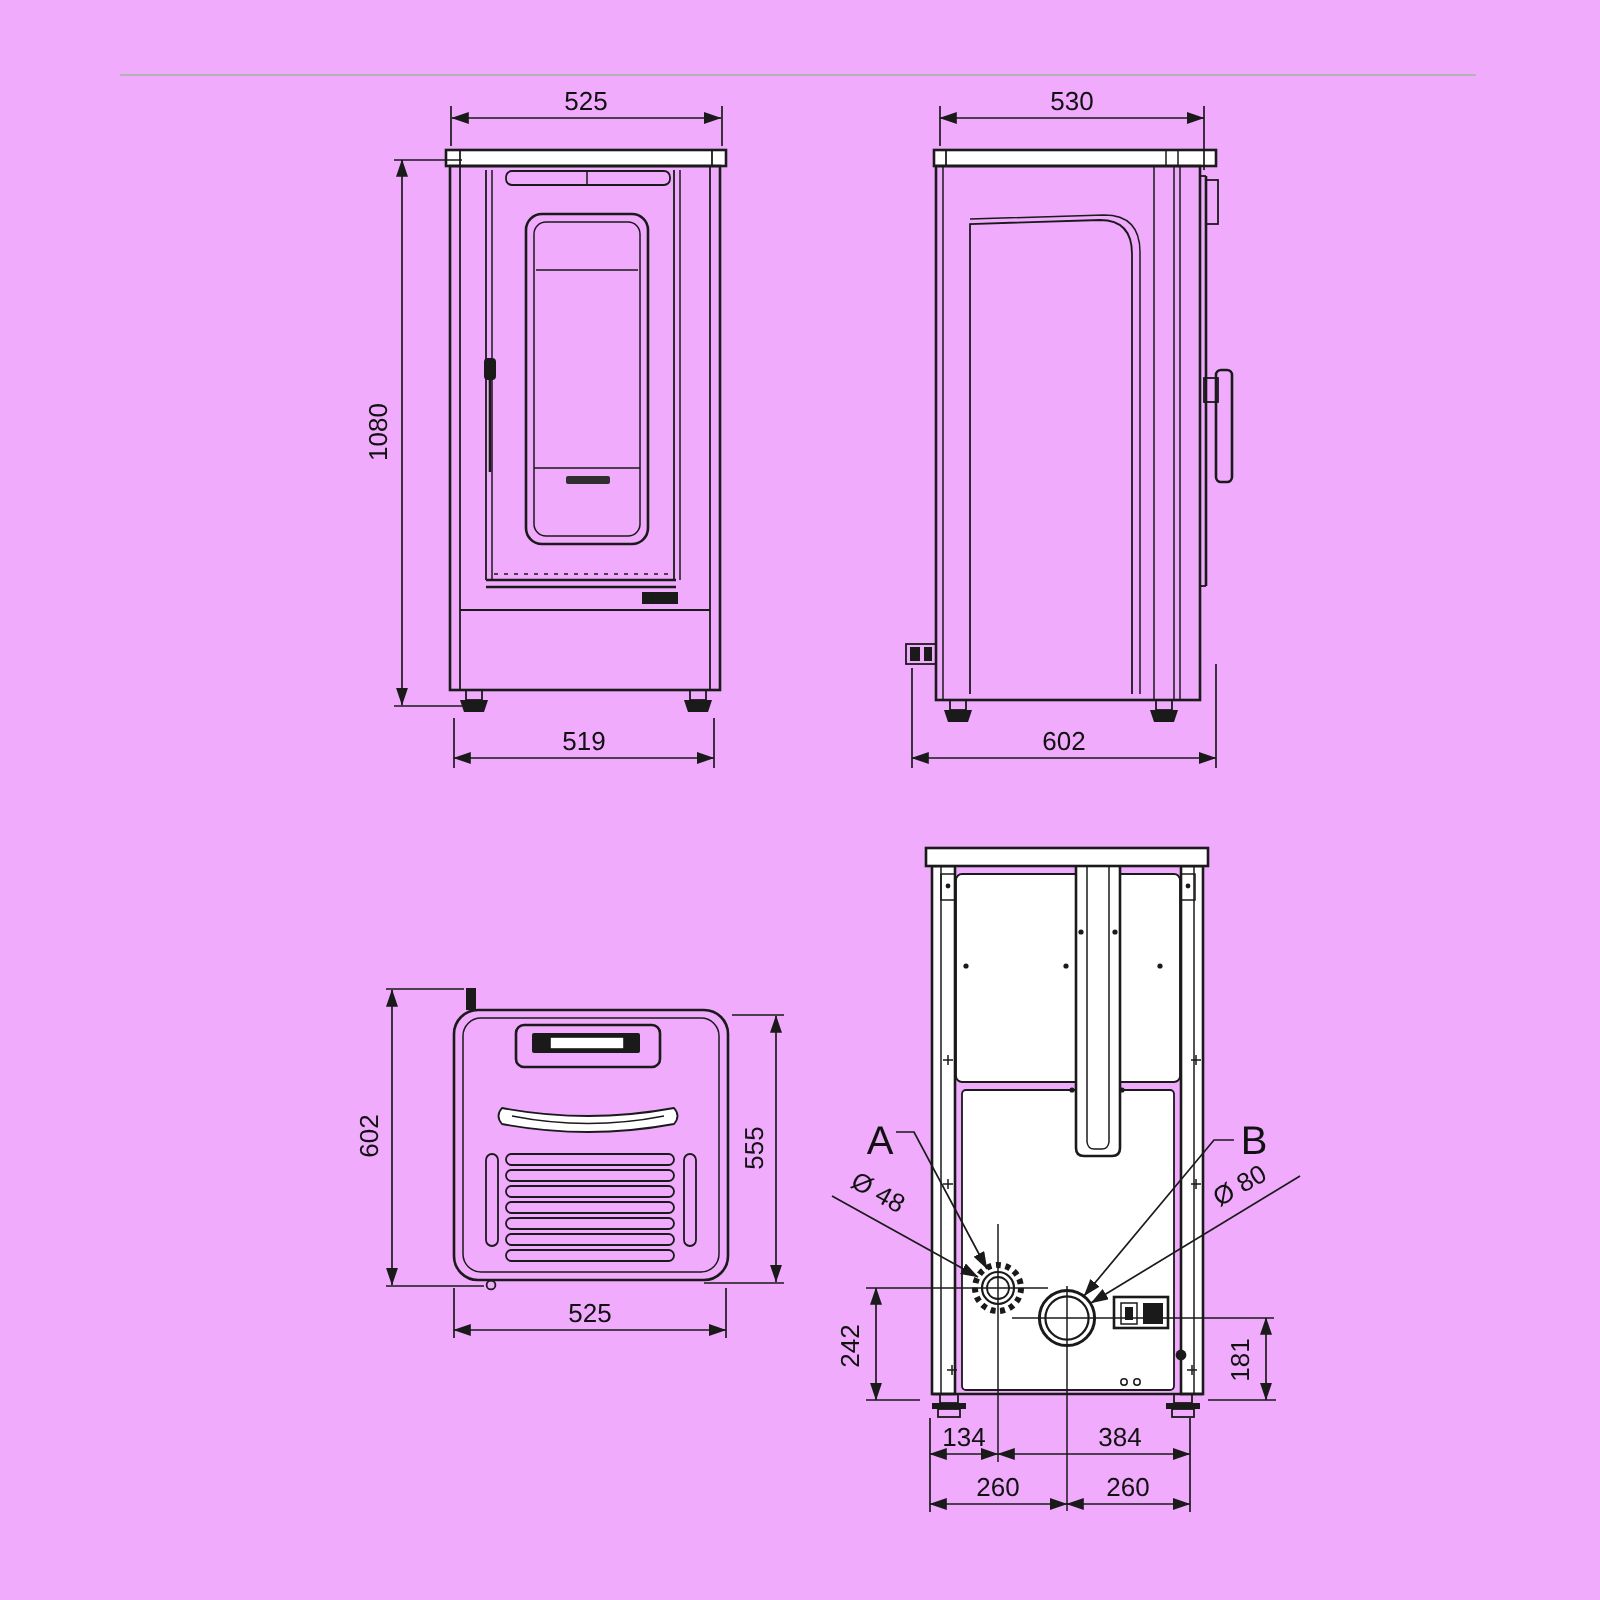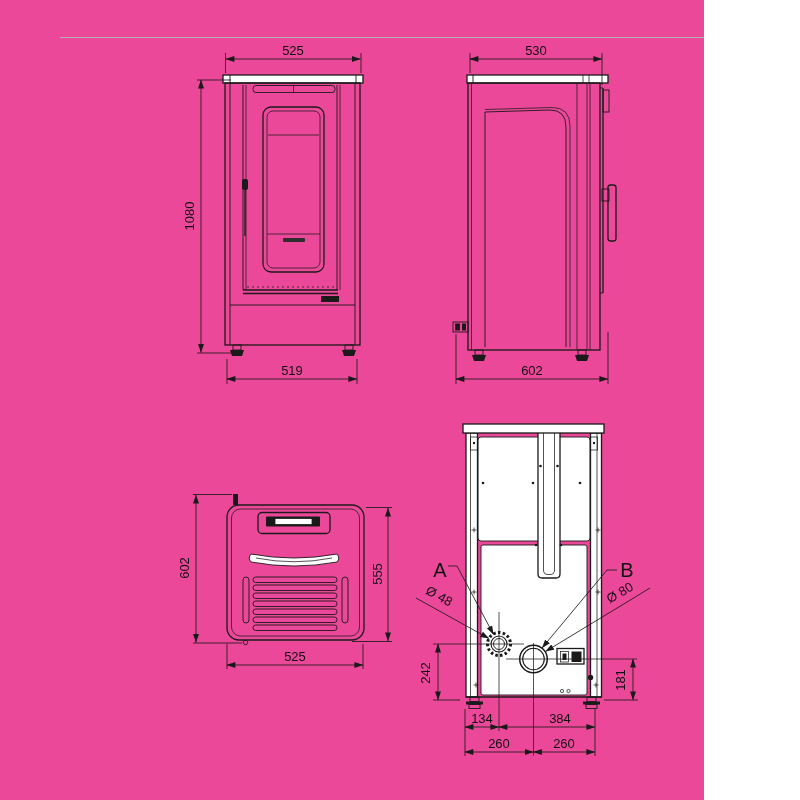--- a/index.html
+++ b/index.html
@@ -1,16 +1,16 @@
 <!DOCTYPE html>
 <html><head>
 <meta charset="utf-8">
 <style>
   html,body{margin:0;padding:0;background:#fff;}
-  .stage{position:relative;width:704px;height:800px;background:#ec4899;overflow:hidden;
+  .stage{position:relative;width:800px;height:800px;background:#f0abfc;overflow:hidden;
          font-family:"Liberation Sans",sans-serif;}
   svg{display:block;}
   
   .ol  {fill:none;stroke:#1a1a1a;stroke-width:1.3;}
   .olw {fill:#fff;stroke:#1a1a1a;stroke-width:1.3;}
   .thin{fill:none;stroke:#1a1a1a;stroke-width:0.9;}
   .thinw{fill:#fff;stroke:#1a1a1a;stroke-width:0.9;}
   .hair{fill:none;stroke:#1a1a1a;stroke-width:0.75;}
   .dim {fill:none;stroke:#1a1a1a;stroke-width:0.85;}
   .blk {fill:#1a1a1a;stroke:none;}

